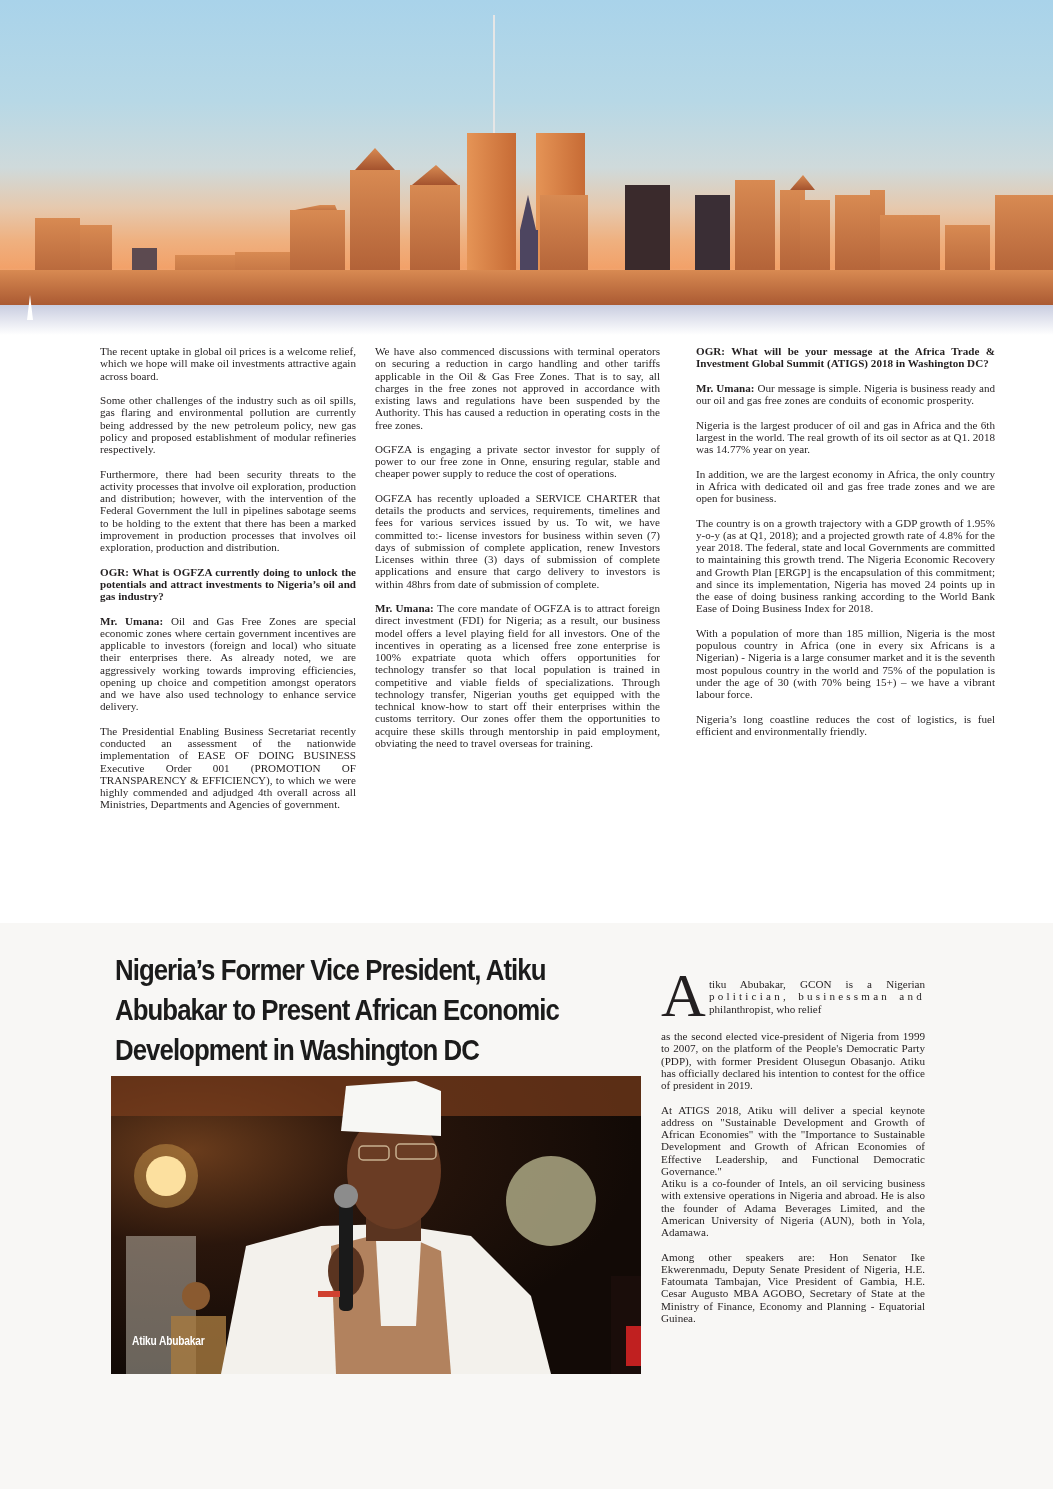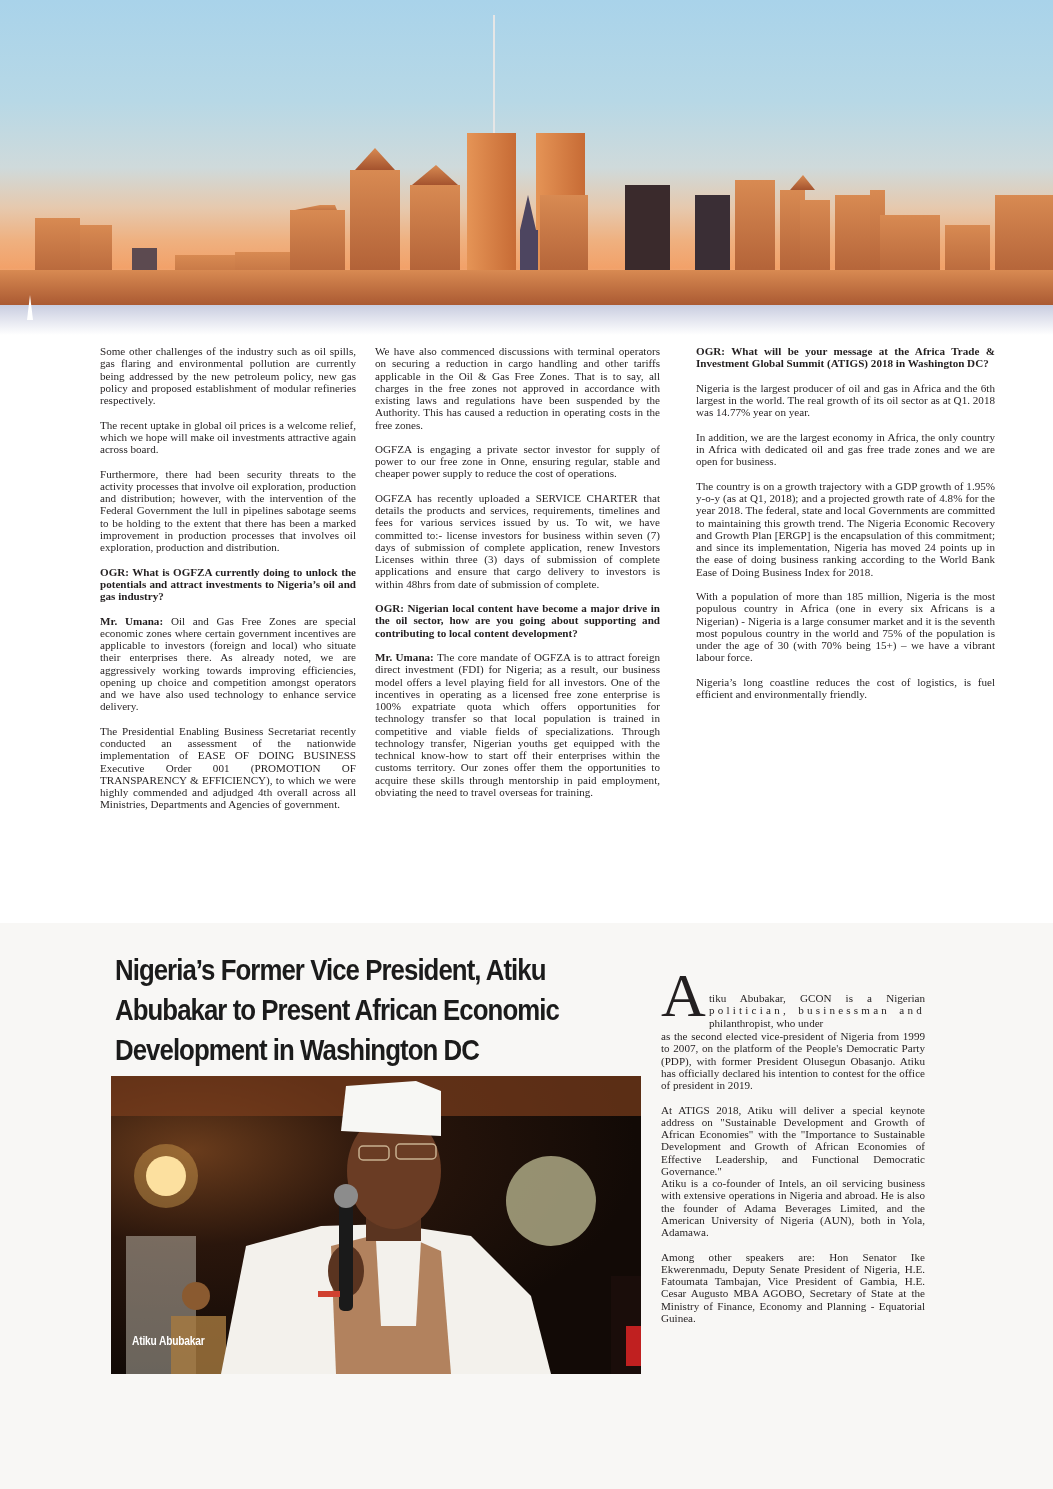--- a/index.html
+++ b/index.html
@@ -31,21 +31,21 @@
   .photo { position: absolute; left: 111px; top: 1076px; width: 530px; height: 298px; overflow: hidden;
     background: radial-gradient(ellipse at 15% 25%, #6a3c1c 0%, #2a160c 30%, #120a06 70%); }
   .photo svg { position: absolute; left: 0; top: 0; }
   .caption { position: absolute; left: 21px; bottom: 26px; color: #ffffff;
     font-family: "Liberation Sans", "DejaVu Sans", sans-serif; font-weight: bold; font-size: 12px;
     transform: scaleX(0.85); transform-origin: left; letter-spacing: -0.2px; }
 
   .side { position: absolute; left: 661px; top: 972px; width: 264px; font-size: 11.1px; line-height: 12.25px; text-align: justify; }
   .dropcap-wrap { position: relative; height: 58px; }
   .dropcap { position: absolute; left: 0; top: -8px; font-size: 62px; line-height: 62px; font-family: "Liberation Serif", serif; color: #231f20; }
-  .dropcap-text { position: absolute; left: 48px; top: 20px; width: 216px; }
+  .dropcap-text { position: absolute; left: 48px; top: 6px; width: 216px; }
   .side p { margin-bottom: 12.25px; }
   .side p.tight { margin-bottom: 0; }
   .spaced { letter-spacing: 3.2px; }
 </style>
 </head>
 <body>
 
 <div class="hero">
   <svg width="1053" height="335" viewBox="0 0 1053 335">
     <defs>
@@ -97,38 +97,38 @@
       <rect x="0" y="270" width="1053" height="40"></rect>
     </g>
 
     <rect x="0" y="305" width="1053" height="30" fill="url(#water)"></rect>
 
     <path d="M27 320 L30 295 L33 320 Z" fill="#ffffff"></path>
   </svg>
 </div>
 
 <div class="col col-1">
+  <p>The recent uptake in global oil prices is a welcome relief, which we hope will make oil investments attractive again across board.</p>
   <p>Some other challenges of the industry such as oil spills, gas flaring and environmental pollution are currently being addressed by the new petroleum policy, new gas policy and proposed establishment of modular refineries respectively.</p>
-  <p>The recent uptake in global oil prices is a welcome relief, which we hope will make oil investments attractive again across board.</p>
   <p>Furthermore, there had been security threats to the activity processes that involve oil exploration, production and distribution; however, with the intervention of the Federal  Government the lull in pipelines sabotage seems to be holding to the extent that there has been a marked improvement in production processes that involves oil exploration, production and distribution.</p>
   <p class="q">OGR:  What is OGFZA currently doing to unlock the potentials and attract investments to Nigeria’s oil and gas industry?</p>
   <p><b>Mr. Umana:</b><span>  Oil and Gas Free Zones are special economic zones where certain government incentives are applicable to investors (foreign and local) who situate their enterprises there. As already noted, we are aggressively working towards improving efficiencies, opening up choice and competition amongst operators and we have also used technology to enhance service delivery.</span></p>
   <p>The Presidential Enabling Business Secretariat recently conducted an assessment of the nationwide implementation of EASE OF DOING BUSINESS Executive Order 001 (PROMOTION OF TRANSPARENCY &amp; EFFICIENCY), to which we were highly commended and adjudged 4th overall across all  Ministries, Departments and Agencies of government.</p>
 </div>
 
 <div class="col col-2">
   <p class="tight">We have also commenced discussions with terminal operators on securing a reduction in cargo handling and other tariffs applicable in the Oil &amp; Gas Free Zones. That is to say, all charges in the free zones not approved in accordance with existing laws and regulations have been suspended by the Authority. This has caused a reduction in operating costs in the free zones.</p>
   <p>OGFZA is engaging a private sector investor for supply of power to our free zone in Onne, ensuring regular, stable and cheaper power supply to reduce the cost of operations.</p>
   <p>OGFZA has recently uploaded a SERVICE CHARTER that details the products and services, requirements, timelines and fees for various services issued by us. To wit, we have committed to:- license investors for business within seven (7) days of submission of complete application, renew Investors Licenses within three (3) days of submission of complete applications and ensure that cargo delivery to investors is within 48hrs from date of  submission of complete.</p>
-  <p class="q">OGR:  Nigerian local content have become a major drive in the oil sector, how are you going about supporting and contributing to local content development?</p>
   <p><b>Mr. Umana:</b><span>  The core mandate of OGFZA is to attract foreign direct investment (FDI) for Nigeria; as a result, our business model offers a level playing field for all investors. One of the incentives in operating as a licensed free zone enterprise is 100% expatriate quota which offers opportunities for technology transfer so that local population is trained in competitive and viable fields of specializations.  Through technology transfer, Nigerian youths get equipped with the technical know-how to start off their enterprises within the customs territory.  Our zones offer them the opportunities to acquire these skills through mentorship in paid employment, obviating the need to travel overseas for training.</span></p>
 </div>
 
 <div class="col col-3">
   <p class="q">OGR: What will be your message at the Africa Trade &amp; Investment Global Summit (ATIGS) 2018 in Washington DC?</p>
+  <p><b>Mr. Umana:</b><span>  Our message is simple. Nigeria is business ready and our oil and gas free zones are conduits of economic prosperity.</span></p>
   <p>Nigeria is the largest producer of oil and gas in Africa and the 6th largest in the world. The real growth of its oil sector as at Q1. 2018 was 14.77% year on year.</p>
   <p>In addition, we are the largest economy in Africa, the only country in Africa with dedicated oil and gas free trade zones and we are open for business.</p>
   <p>The country is on a growth trajectory with a GDP growth of 1.95% y-o-y (as at Q1, 2018); and a projected growth rate of 4.8% for the year 2018. The federal, state and local Governments are committed to maintaining this growth trend.  The Nigeria Economic Recovery and Growth Plan [ERGP] is the encapsulation of this commitment; and since its implementation, Nigeria has moved 24 points up in the ease of doing business ranking according to the World Bank Ease of Doing Business Index for 2018.</p>
   <p>With a population of more than 185 million, Nigeria is the most populous country in Africa (one in every six Africans is a Nigerian) - Nigeria is a large consumer market and it is the seventh most populous country in the world and 75% of the population is under the age of 30 (with 70% being 15+) – we have a vibrant labour force.</p>
   <p>Nigeria’s long coastline reduces the cost of logistics, is fuel efficient and environmentally friendly.</p>
 </div>
 
 <div class="feature"></div>
 
 <h1 class="headline">Nigeria’s Former Vice President, Atiku Abubakar to Present African Economic Development in Washington DC</h1>
@@ -172,20 +172,20 @@
   </svg>
   <div class="caption">Atiku Abubakar</div>
 </div>
 
 <div class="side">
   <div class="dropcap-wrap">
     <span class="dropcap">A</span>
     <div class="dropcap-text">
       <div style="text-align:justify;text-align-last:justify;">tiku Abubakar, GCON is a Nigerian</div>
       <div class="spaced" style="text-align:justify;text-align-last:justify;">politician, businessman and</div>
-      <div>philanthropist, who under</div>
+      <div>philanthropist, who relief</div>
     </div>
   </div>
   <p>as the second elected vice-president of Nigeria from 1999 to 2007, on the platform of the People's Democratic Party (PDP), with former President Olusegun Obasanjo. Atiku has officially declared his intention to contest for the office of president in 2019.</p>
   <p class="tight">At ATIGS 2018, Atiku will deliver a special keynote address on "Sustainable Development and Growth of African Economies" with the "Importance to Sustainable Development and Growth of African Economies of Effective Leadership, and Functional Democratic Governance."</p>
   <p>Atiku is a co-founder of Intels, an oil servicing business with extensive operations in Nigeria and abroad. He is also the founder of Adama Beverages Limited, and the American University of Nigeria (AUN), both in Yola, Adamawa.</p>
   <p>Among other speakers are: Hon Senator Ike Ekwerenmadu, Deputy Senate President of  Nigeria, H.E. Fatoumata Tambajan, Vice President of Gambia, H.E. Cesar Augusto MBA AGOBO, Secretary of State at the Ministry of Finance, Economy and Planning - Equatorial Guinea.</p>
 </div>
 
 </body></html>

